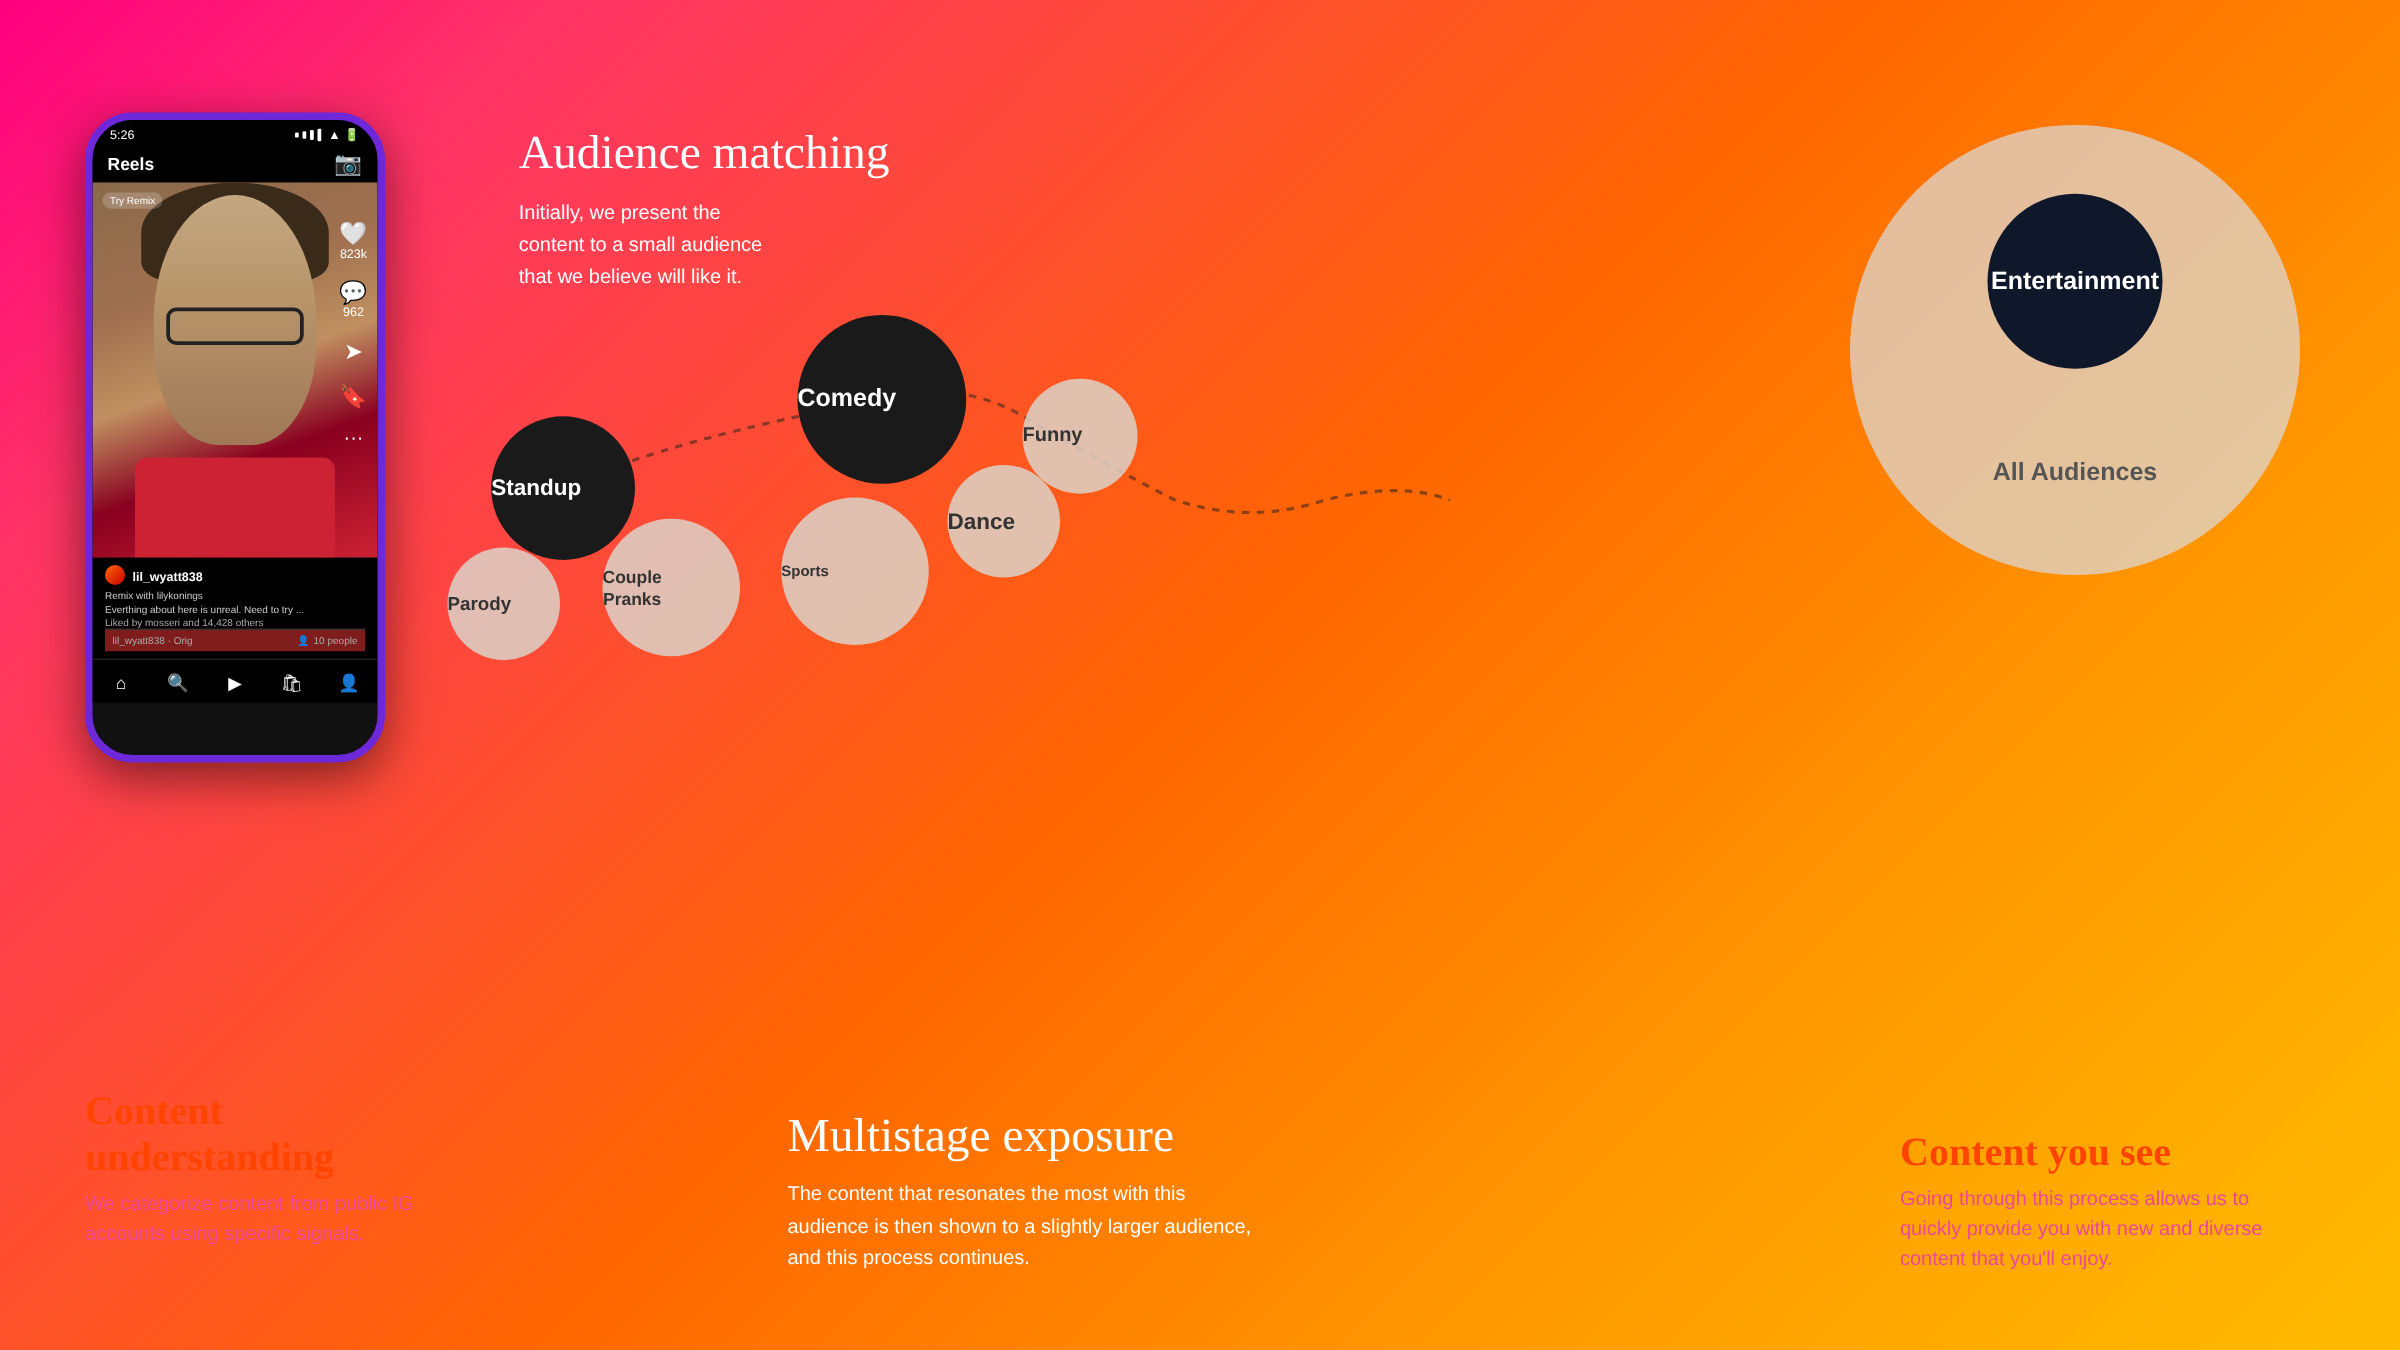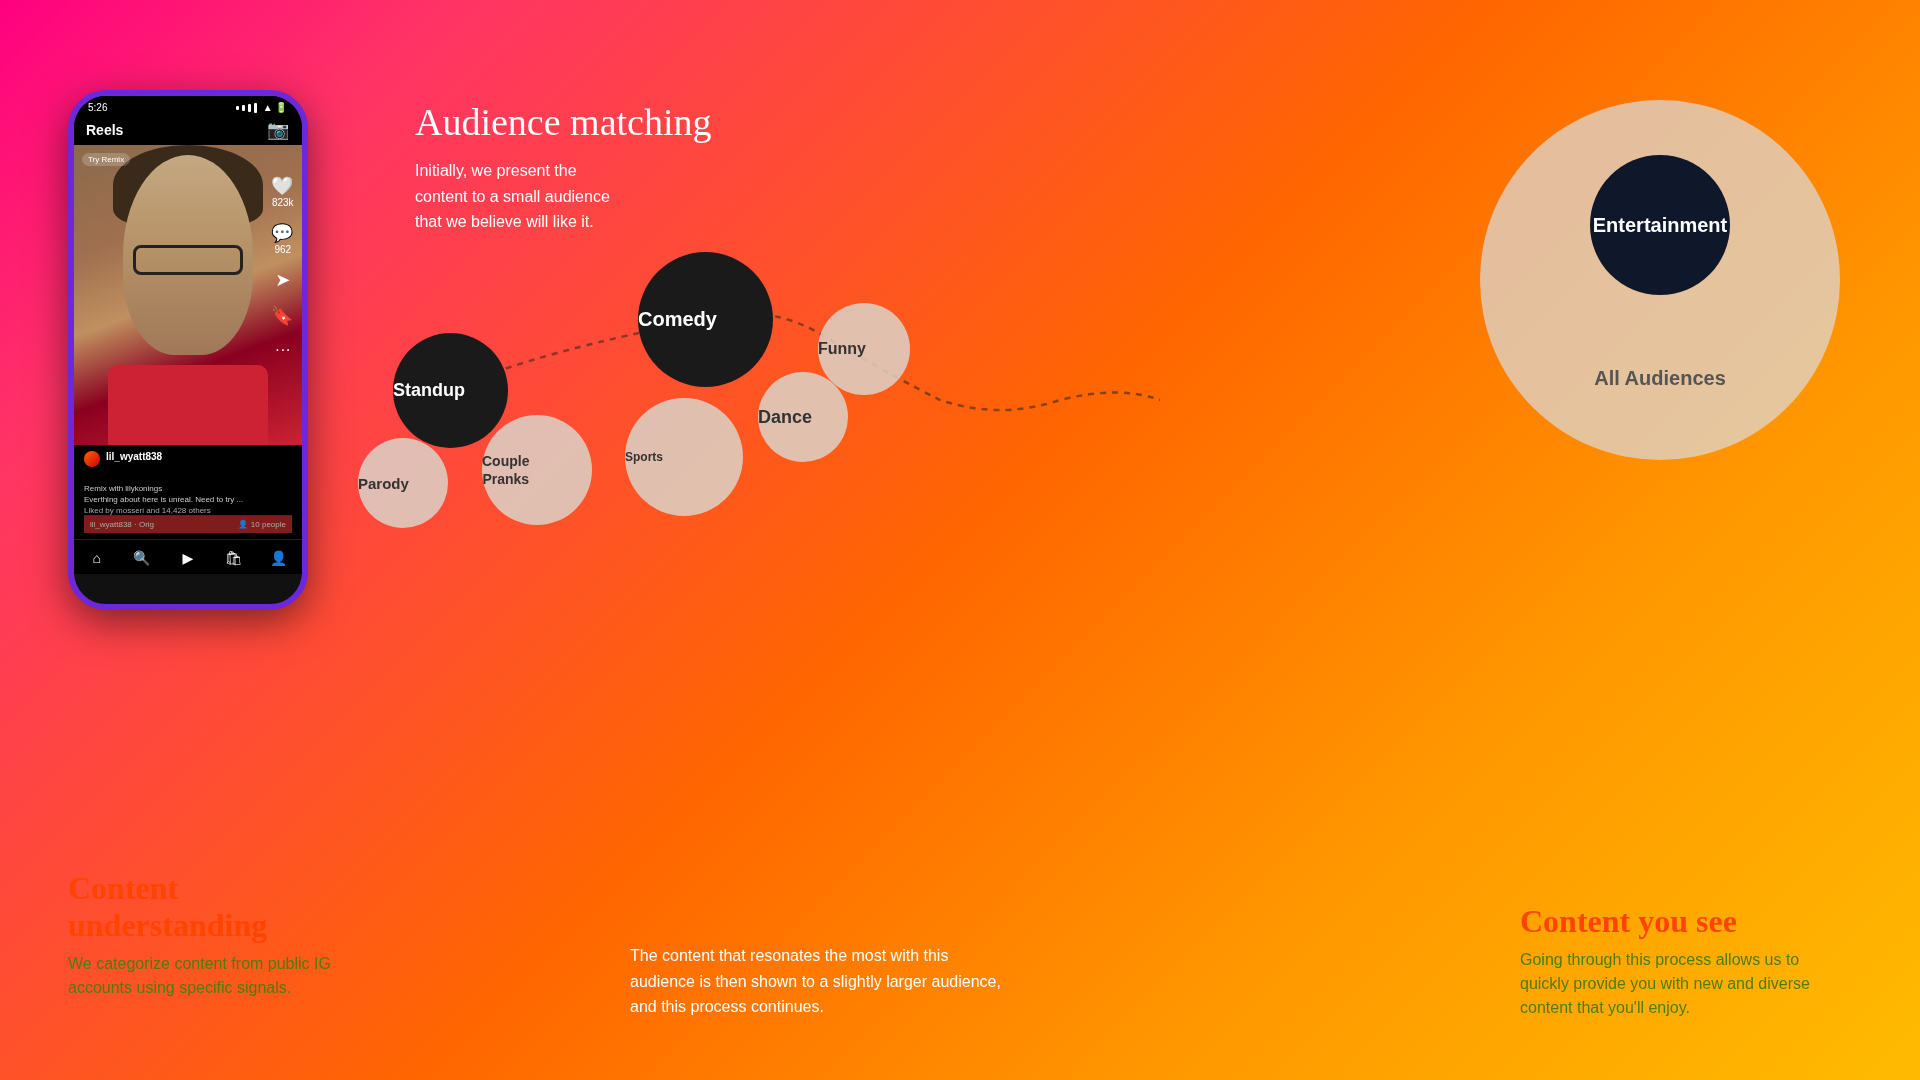--- a/index.html
+++ b/index.html
@@ -132,24 +132,24 @@
     }
 
     .phone-bottom {
       background: #000;
       padding: 6px 10px;
       color: #fff;
     }
 
     .phone-user-row {
       display: flex;
-      align-items: flex-start;
+      align-items: flex-end;
       gap: 6px;
       font-size: 9px;
-      margin-bottom: 17px;
+      margin-bottom: 4px;
     }
 
     .avatar-circle {
       width: 16px;
       height: 16px;
       border-radius: 50%;
       background: linear-gradient(135deg, #f60, #c00);
     }
 
     .phone-desc {
@@ -199,21 +199,21 @@
 
     
     .section-title-orange {
       color: #ff4400;
       font-size: 32px;
       font-weight: 700;
       font-family: Georgia, serif;
     }
 
     .section-body-white {
-      color: #4d7c0f;
+      color: #ec4899;
       font-size: 16px;
       line-height: 1.5;
       margin-top: 8px;
     }
 
     
     .content-understanding {
       position: absolute;
       left: 68px;
       bottom: 80px;
@@ -491,19 +491,20 @@
     <div class="all-audiences-label">All Audiences</div>
   </div>
 </div>
 
 <div class="content-understanding">
   <div class="section-title-orange">Content understanding</div>
   <div class="section-body-white">We categorize content from public IG accounts using specific signals.</div>
 </div>
 
 <div class="multistage">
+  <div class="multistage-title">Multistage exposure</div>
   <div class="multistage-body">The content that resonates the most with this audience is then shown to a slightly larger audience, and this process continues.</div>
 </div>
 
 <div class="content-you-see">
   <div class="section-title-orange">Content you see</div>
   <div class="section-body-white">Going through this process allows us to quickly provide you with new and diverse content that you'll enjoy.</div>
 </div>
 
 </body></html>

